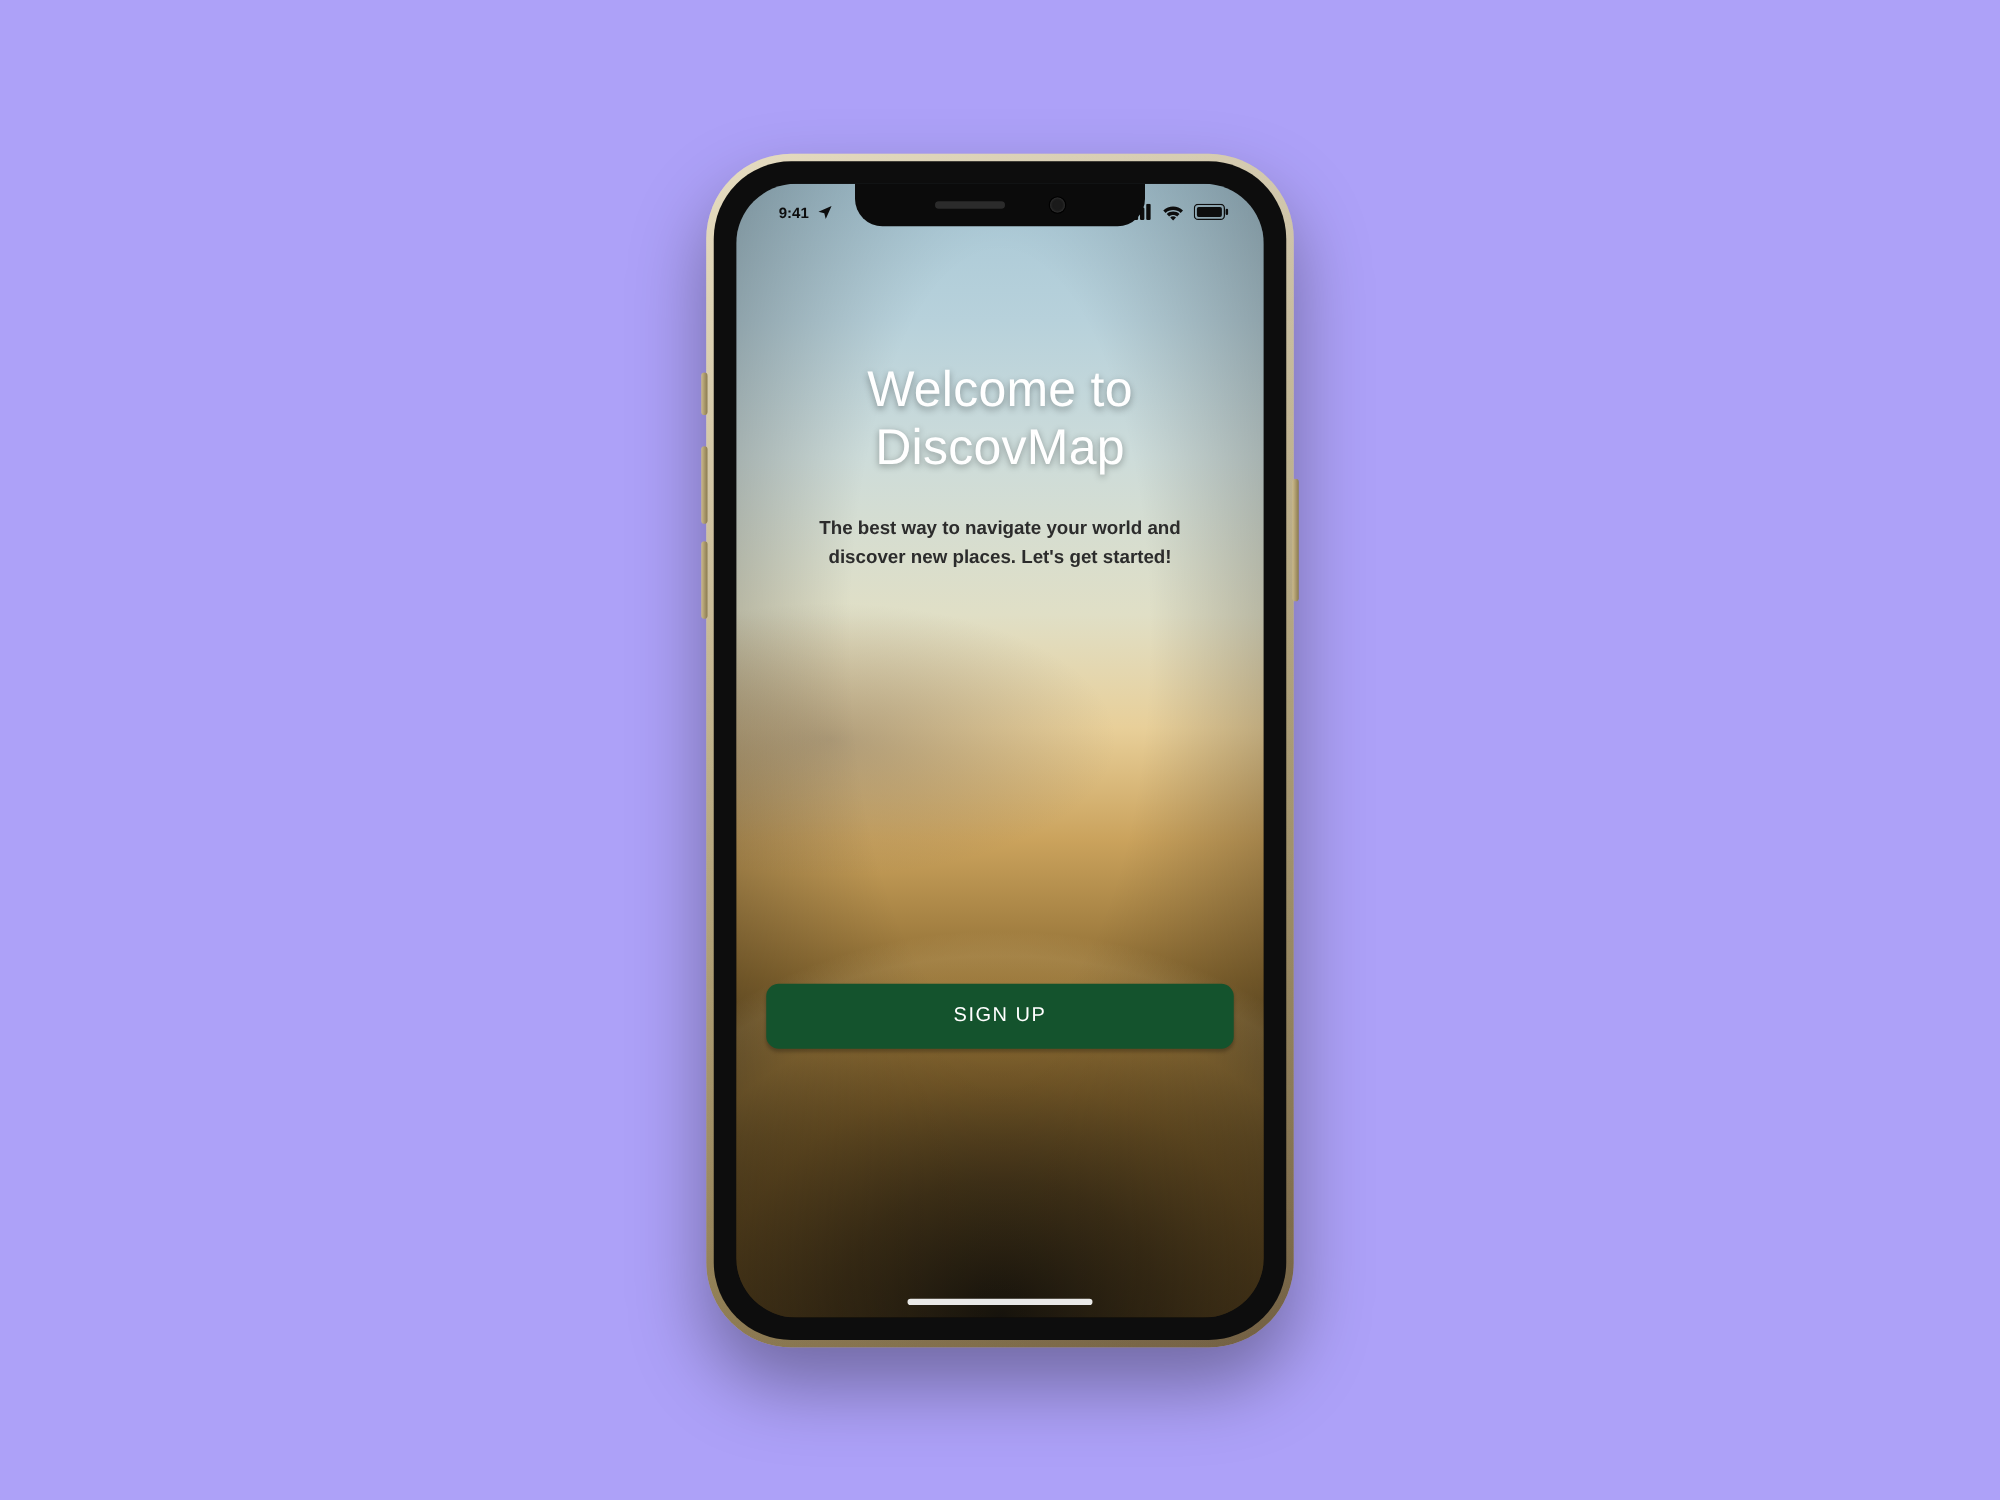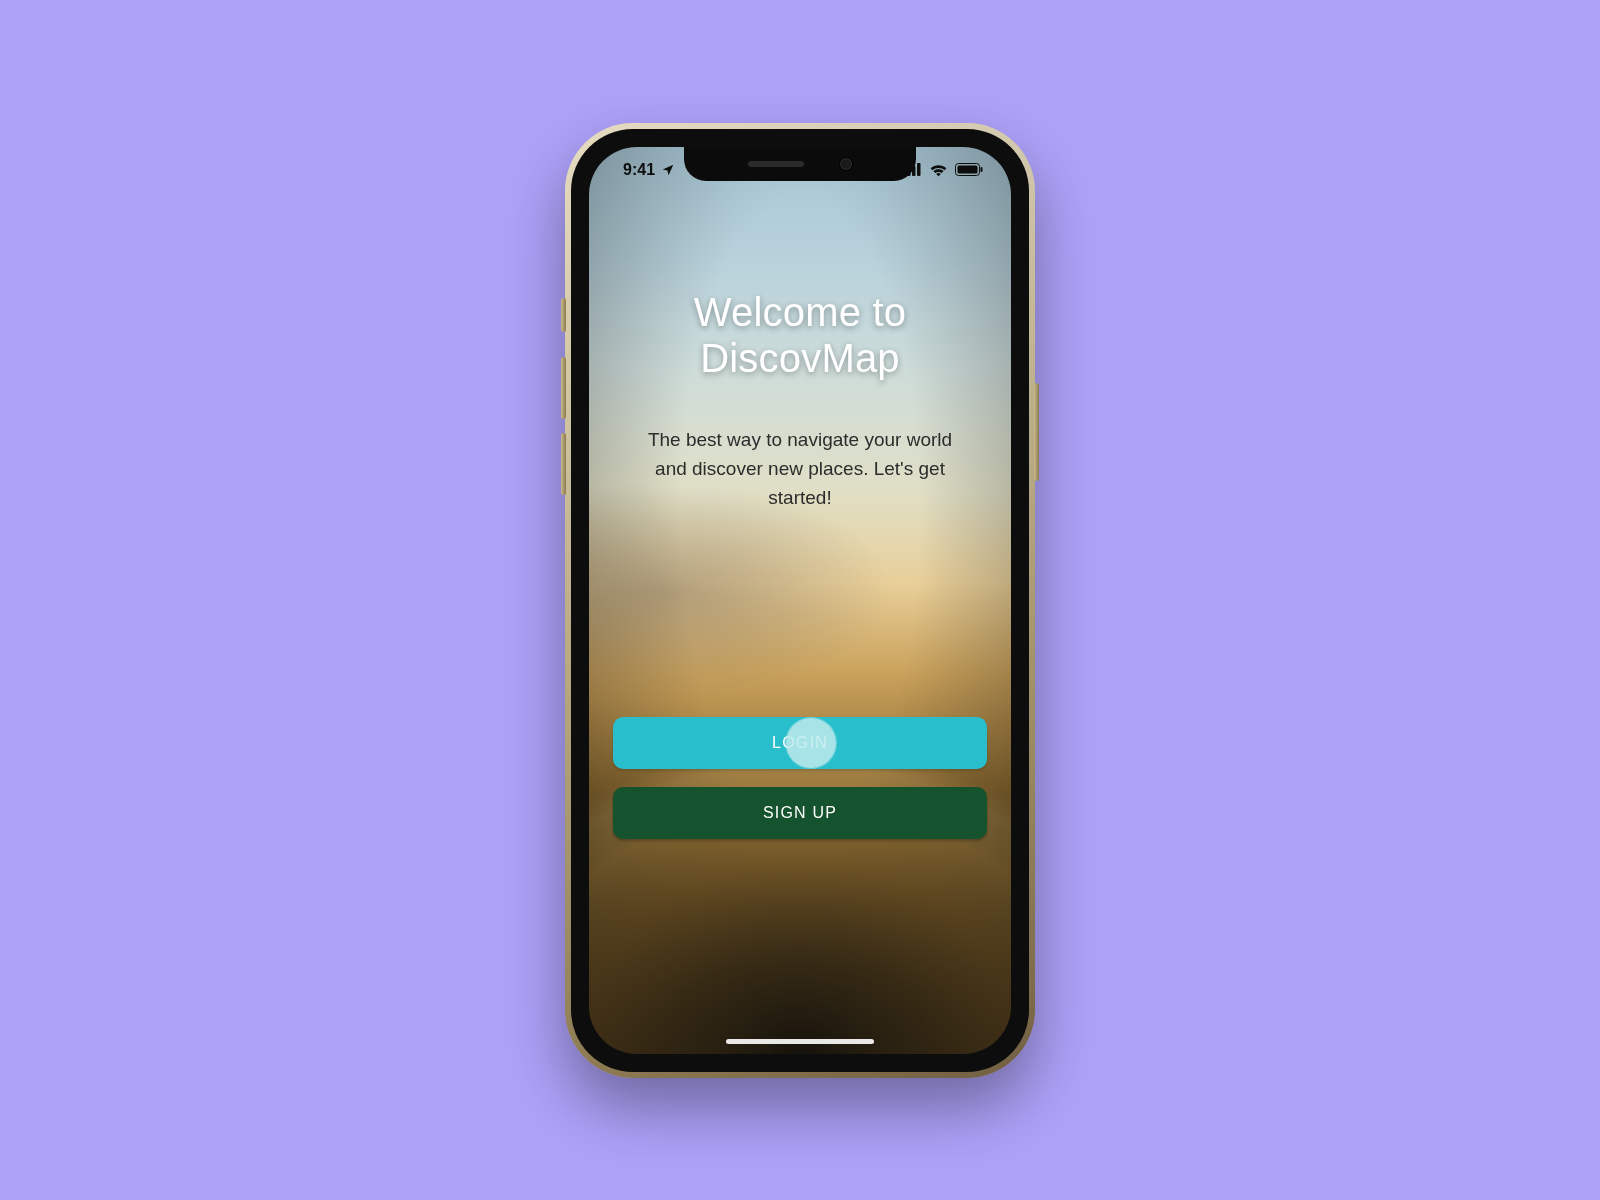--- a/index.html
+++ b/index.html
@@ -87,21 +87,21 @@
   }
   .speaker{width:56px;height:6px;border-radius:3px;background:#2b2b2b;}
   .camera{width:12px;height:12px;border-radius:50%;background:#1a1a1a;box-shadow:inset 0 0 2px #444, 0 0 0 1px #000;}
 
   
   .status{
     position:absolute;top:0;left:0;right:0;height:46px;z-index:4;
     display:flex;justify-content:space-between;align-items:center;
     padding:0 28px 0 34px;
     color:#0d0d0d;
-    font-size:16px;font-weight:600;
+    font-size:12px;font-weight:600;
   }
   .status .left{display:flex;align-items:center;gap:6px;}
   .status .right{display:flex;align-items:center;gap:7px;}
   .status svg{display:block;}
 
   
   .content{
     position:absolute;inset:0;z-index:3;
     display:flex;flex-direction:column;align-items:center;
     padding:0 24px;
@@ -110,26 +110,27 @@
     margin-top:142px;
     color:#fff;
     font-size:40px;
     font-weight:400;
     line-height:1.15;
     text-align:center;
     letter-spacing:0.2px;
     text-shadow:0 2px 6px rgba(0,0,0,0.35);
   }
   .subtitle{
-    margin-top:44px;
+    margin-top:30px;
     color:#2c2c2c;
-    font-size:19px;
+    font-size:15px;
     line-height:1.55;
     text-align:center;
     max-width:340px;
+    font-weight:bold;
   }
 
   .btn-stack{
     position:absolute;left:24px;right:24px;bottom:215px;
     display:flex;flex-direction:column;gap:18px;
   }
   .btn{
     height:52px;border:none;border-radius:10px;
     font-size:16px;font-weight:500;letter-spacing:1.2px;
     color:#fff;cursor:pointer;
@@ -197,24 +198,20 @@
       </div>
 
       <div class="content">
         <h1 class="title">
           <span>Welcome to</span><br>
           <span>DiscovMap</span>
         </h1>
         <p class="subtitle">The best way to navigate your world and discover new places. Let's get started!</p>
 
         <div class="btn-stack">
-          <button class="btn btn-login">
-            <span>LOGIN</span>
-            <span class="tap"></span>
-          </button>
           <button class="btn btn-signup">
             <span>SIGN UP</span>
           </button>
         </div>
       </div>
 
       <div class="home-indicator"></div>
     </div>
   </div>
 </div>

